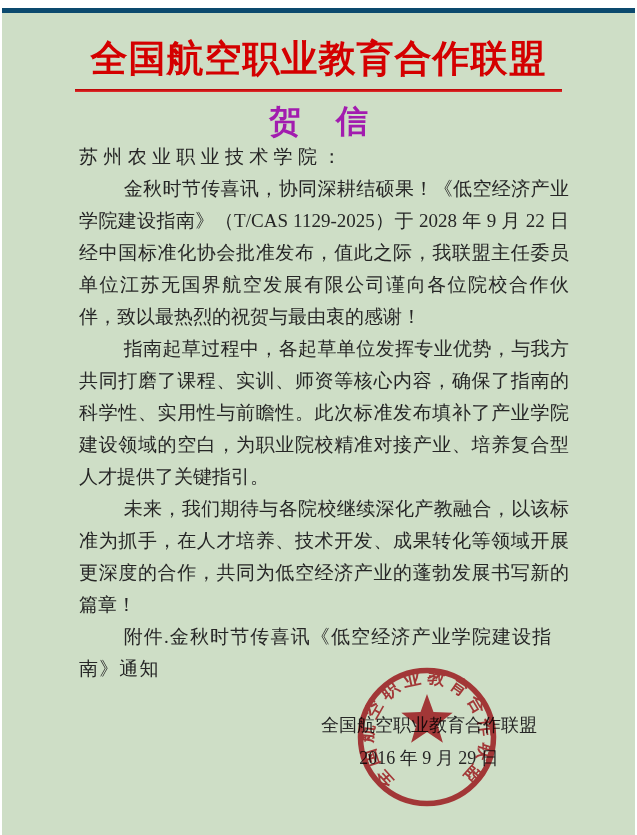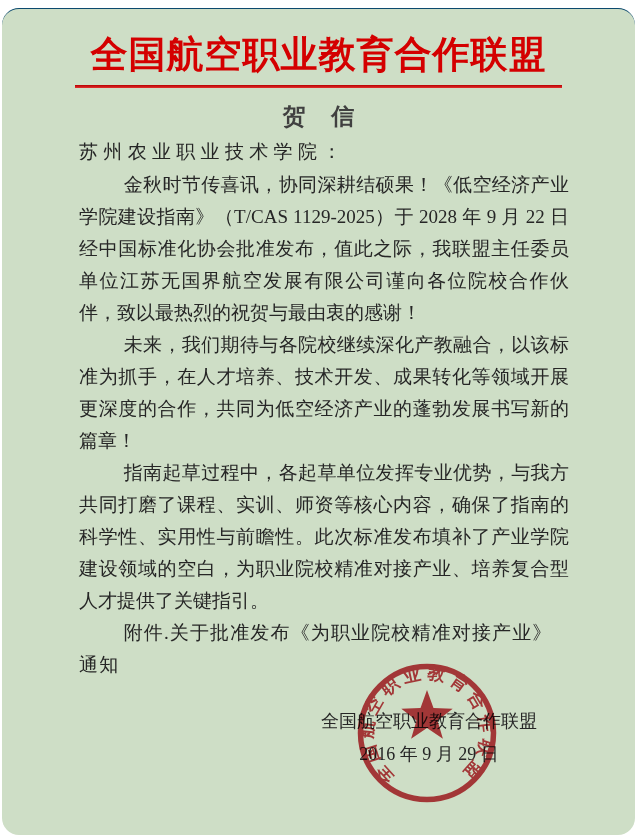--- a/index.html
+++ b/index.html
@@ -4,56 +4,55 @@
 <style>
   html,body{margin:0;padding:0;}
   body{
     width:637px;height:835px;position:relative;overflow:hidden;
     background:#ffffff;
     font-family:"Liberation Serif", serif;
   }
   .page{
     position:absolute;left:2px;right:2px;top:8px;bottom:0;
     background:#cedec6;
-    border-top:1px solid #0c4a6e;
-    border-radius:17px;
+    border-top:5px solid #0c4a6e;
   }
   .org-title{
     margin:26px 0 0 0;
     text-align:center;
     font-family:"Liberation Sans", sans-serif;
     font-weight:bold;
     font-size:37px;
     letter-spacing:1px;
     color:#d40000;
     line-height:40px;
   }
   .title-rule{
     width:487px;height:3px;
     margin:10px auto 0 auto;
     background:linear-gradient(#b80000,#e23131);
   }
   .letter-title{
     margin:15px 0 0 0;
     text-align:center;
-    font-size:23px;
+    font-size:32px;
     font-weight:bold;
-    color:#404040;
+    color:#a21caf;
     word-spacing:0.85em;
     line-height:28px;
   }
   .body-text{
     margin:6px 66px 0 77px;
     font-size:19px;
     line-height:32px;
     color:#262626;
     text-align:justify;
   }
   .body-text p{margin:0;}
-  .salutation{letter-spacing:0.28em;font-family:Liberation Mono, monospace;}
+  .salutation{letter-spacing:0.28em;}
   .indent{text-indent:2.35em;}
   .attachment{
     margin-top:36px;
     text-indent:2.35em;
     letter-spacing:0.06em;
     text-align:left;
   }
   .signature-block{
     position:absolute;
     left:427px;top:696px;
@@ -80,23 +79,23 @@
 
   <h1 class="org-title">全国航空职业教育合作联盟</h1>
 
   <div class="title-rule"></div>
 
   <h2 class="letter-title">贺 信</h2>
 
   <div class="body-text">
     <p class="salutation">苏州农业职业技术学院：</p>
     <p class="indent">金秋时节传喜讯，协同深耕结硕果！《低空经济产业学院建设指南》（T/CAS 1129-2025）于 2028 年 9 月 22 日经中国标准化协会批准发布，值此之际，我联盟主任委员单位江苏无国界航空发展有限公司谨向各位院校合作伙伴，致以最热烈的祝贺与最由衷的感谢！</p>
+    <p class="indent">指南起草过程中，各起草单位发挥专业优势，与我方共同打磨了课程、实训、师资等核心内容，确保了指南的科学性、实用性与前瞻性。此次标准发布填补了产业学院建设领域的空白，为职业院校精准对接产业、培养复合型人才提供了关键指引。</p>
     <p class="indent">未来，我们期待与各院校继续深化产教融合，以该标准为抓手，在人才培养、技术开发、成果转化等领域开展更深度的合作，共同为低空经济产业的蓬勃发展书写新的篇章！</p>
-    <p class="indent">指南起草过程中，各起草单位发挥专业优势，与我方共同打磨了课程、实训、师资等核心内容，确保了指南的科学性、实用性与前瞻性。此次标准发布填补了产业学院建设领域的空白，为职业院校精准对接产业、培养复合型人才提供了关键指引。</p>
-    <p class="attachment">附件.关于批准发布《为职业院校精准对接产业》通知</p>
+    <p class="attachment">附件.金秋时节传喜讯《低空经济产业学院建设指南》通知</p>
   </div>
 
   <div class="signature-block">
     <div>全国航空职业教育合作联盟</div>
     <div>2016 年 9 月 29 日</div>
   </div>
 
   <svg class="stamp" viewBox="0 0 160 160" xmlns="http://www.w3.org/2000/svg">
     <circle cx="80" cy="80" r="66.5" fill="none" stroke="#c2242c" stroke-width="5.5"></circle>
     <polygon fill="#c2242c" points="80,37 86.5,55.1 105.7,55.7 90.5,67.4 95.9,85.8 80,75 64.1,85.8 69.5,67.4 54.3,55.7 73.5,55.1"></polygon>

